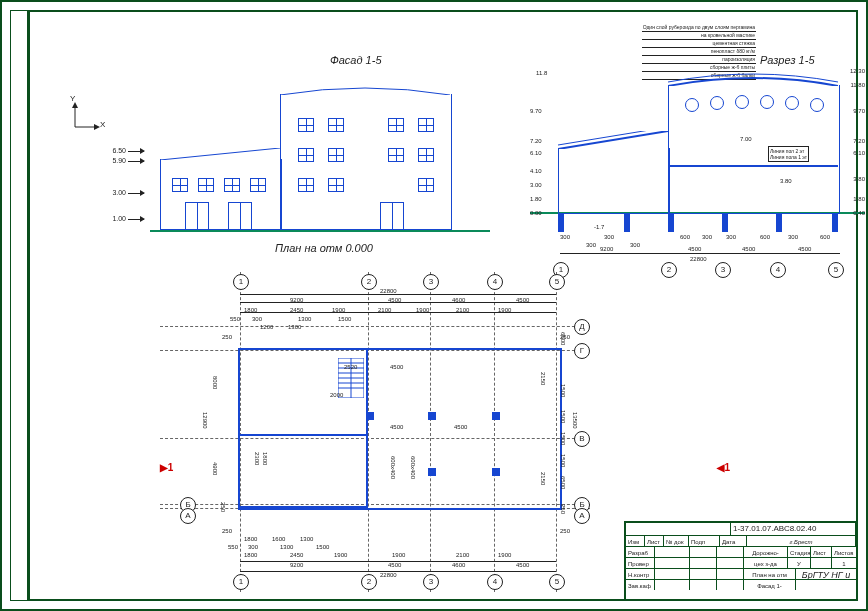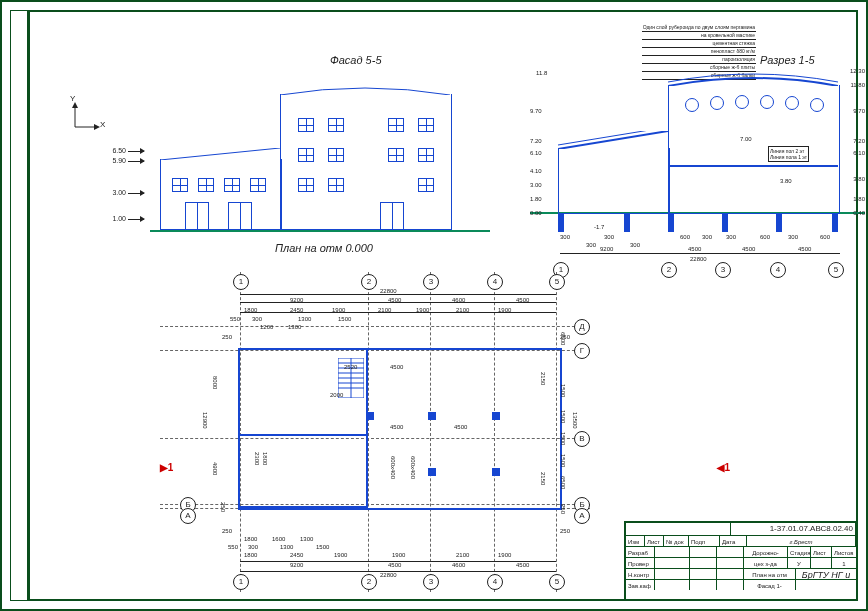--- a/index.html
+++ b/index.html
@@ -71,21 +71,21 @@
     <div class="notes">
       <div>Один слой рубероида по двум слоям пергамина</div>
       <div>на кровельной мастике</div>
       <div>цементная стяжка</div>
       <div>пенопласт δ80 кг/м</div>
       <div>пароизоляция</div>
       <div>сборные ж-б плиты</div>
       <div>сборные ж-б балки</div>
     </div>
 
-    <div class="title" style="left:300px;top:42px">Фасад 5-5</div>
+    <div class="title" style="left:300px;top:42px">Фасад 1-5</div>
     <div class="facade">
       <div class="ground"></div>
 
       <div class="block" style="left:10px;bottom:2px;width:120px;height:70px;border-top:none"></div>
       <svg style="position:absolute;left:10px;bottom:72px;width:120px;height:12px">
           <line x1="0" y1="12" x2="120" y2="0" stroke="#1646d1"></line>
         </svg>
       <div class="win" style="left:22px;bottom:40px"></div>
       <div class="win" style="left:48px;bottom:40px"></div>
       <div class="win" style="left:74px;bottom:40px"></div>
@@ -333,21 +333,21 @@
       <div class="dim" style="left:94px;top:180px;writing-mode:vertical-rl">2300</div>
       <div class="dim" style="left:102px;top:180px;writing-mode:vertical-rl">1800</div>
 
       <div class="redmark" style="left:0;top:190px">▶<span>1</span></div>
       <div class="redmark" style="right:-140px;top:190px">◀<span>1</span></div>
     </div>
 
     <div class="titleblock">
       <div class="tb-row" style="height:12px">
         <div class="tb-cell" style="width:100px"></div>
-        <div class="tb-cell" style="flex:1;text-align:right;font-size:8px">1-37.01.07.АВС8.02.40</div>
+        <div class="tb-cell" style="flex:1;text-align:left;font-size:8px">1-37.01.07.АВС8.02.40</div>
       </div>
       <div class="tb-row" style="height:10px">
         <div class="tb-cell" style="width:14px">Изм</div>
         <div class="tb-cell" style="width:14px">Лист</div>
         <div class="tb-cell" style="width:20px">№ док</div>
         <div class="tb-cell" style="width:26px">Подп</div>
         <div class="tb-cell" style="width:22px">Дата</div>
         <div class="tb-cell" style="flex:1;text-align:center;font-style:italic">г.Брест</div>
       </div>
       <div class="tb-row" style="height:10px">

